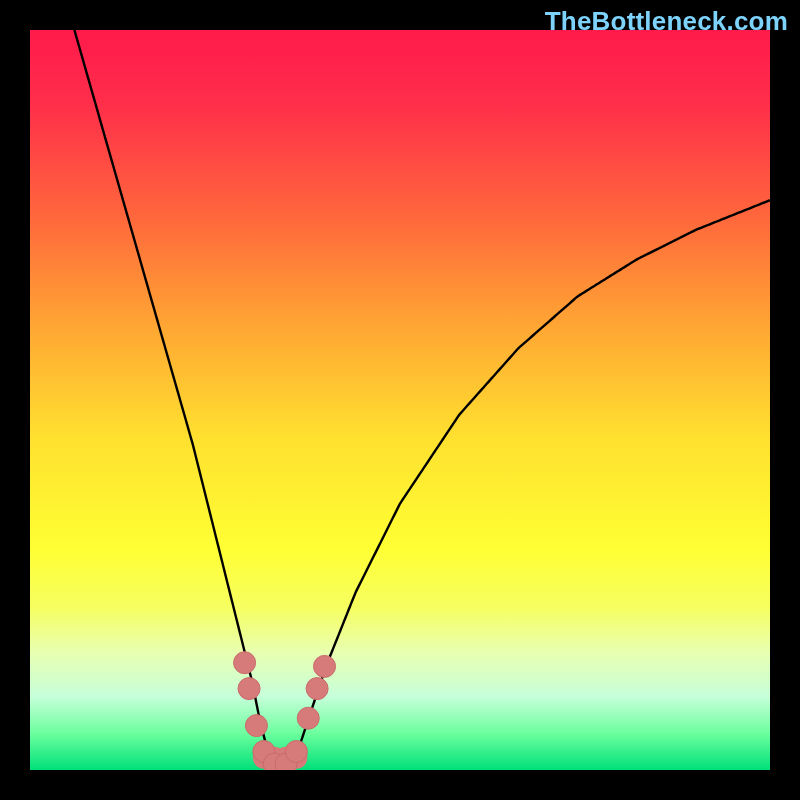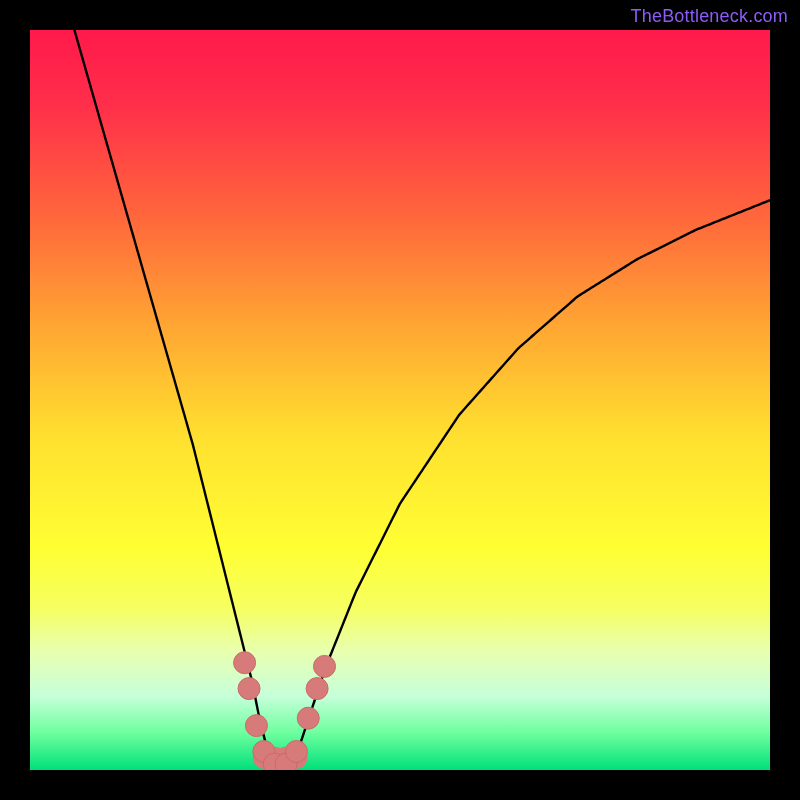--- a/index.html
+++ b/index.html
@@ -21,23 +21,23 @@
     left: 30px;
     top: 30px;
     width: 740px;
     height: 740px;
     overflow: hidden;
   }
   .watermark {
     position: absolute;
     top: 6px;
     right: 12px;
-    color: #8b5cf6;
-    font-size: 18px;
-    font-weight: 400;
+    color: #7dd3fc;
+    font-size: 26px;
+    font-weight: 700;
     letter-spacing: 0.2px;
     z-index: 10;
   }
   svg { display: block; }
 </style>
 </head>
 <body>
 
 <div class="frame">
   <div class="watermark">TheBottleneck.com</div>

